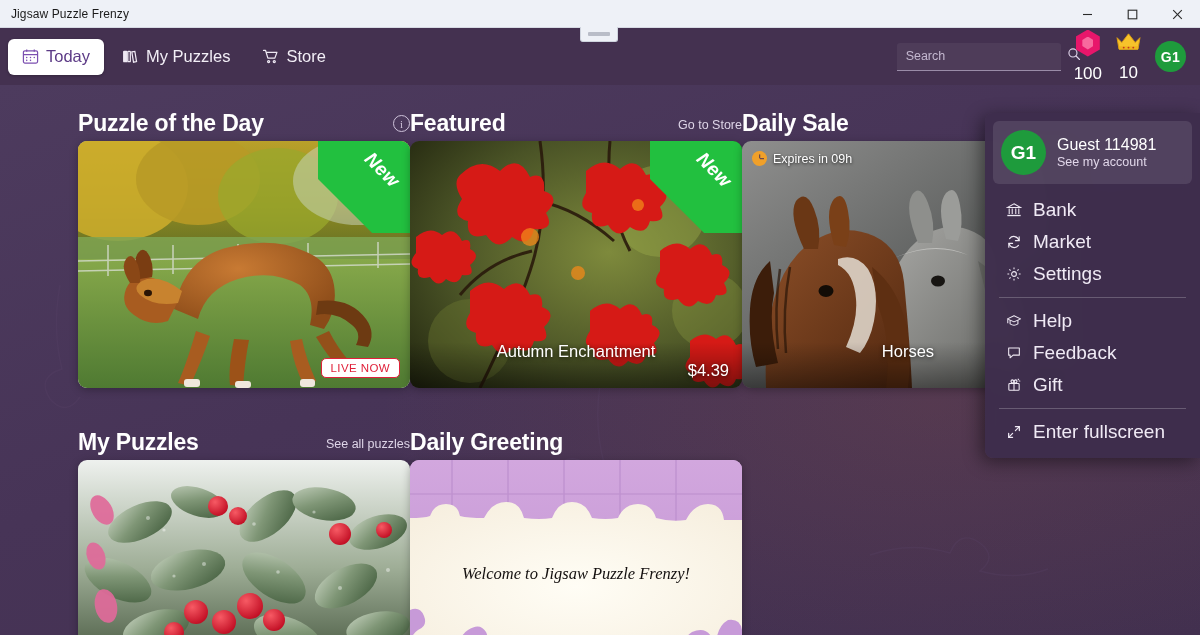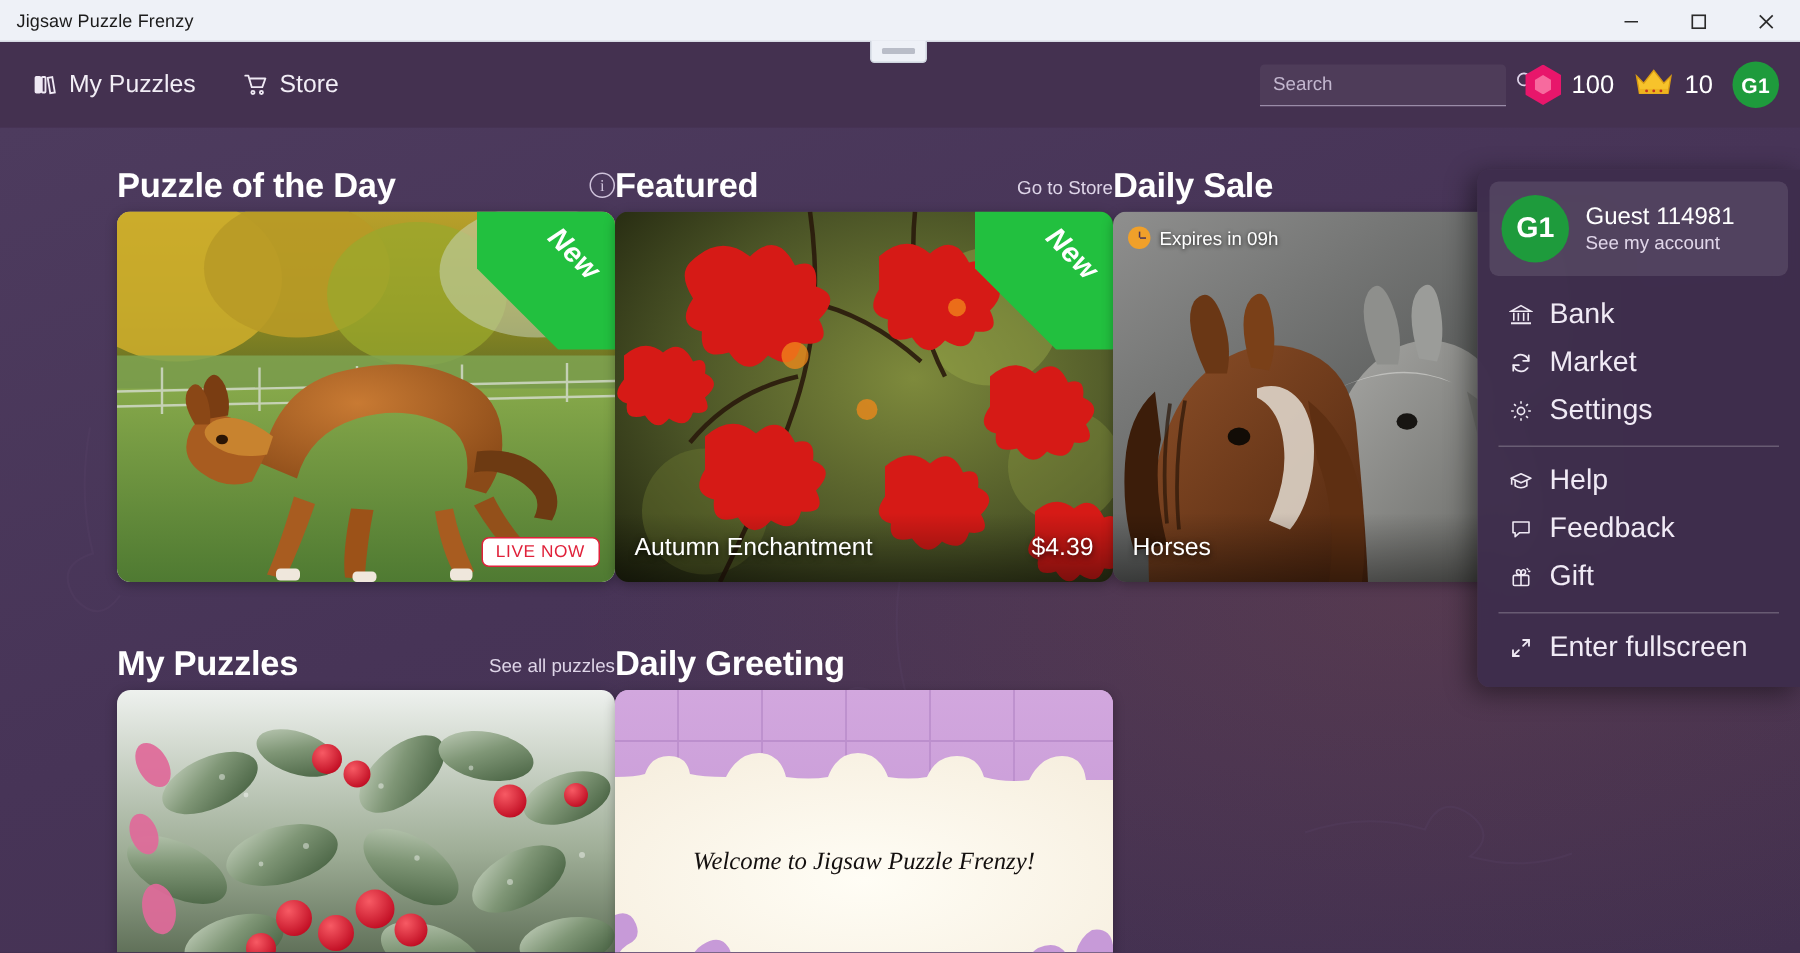--- a/index.html
+++ b/index.html
@@ -119,20 +119,21 @@
     color: #7dd3fc;
     font-size: 12.5px;
     font-family: "Liberation Sans", sans-serif;
   }
   .search-box input::placeholder { color: #c3b7cf; }
 
   .currency {
     display: flex; align-items: center; gap: 7px;
     color: #ffffff;
     font-size: 17px;
+    flex-direction: column;
   }
   .gem {
     width: 24px; height: 27px;
     background: #e8166b;
     clip-path: polygon(50% 0%, 100% 26%, 100% 74%, 50% 100%, 0% 74%, 0% 26%);
     display: flex; align-items: center; justify-content: center;
   }
   .gem::after {
     content: "";
     width: 11px; height: 13px;
@@ -259,20 +260,21 @@
   .card-caption {
     position: absolute;
     left: 0; right: 0; bottom: 0;
     height: 46px;
     display: flex; align-items: center;
     padding: 0 13px;
     color: #fff;
     font-size: 16.5px;
     text-shadow: 0 1px 4px rgba(0,0,0,.75);
     background: linear-gradient(to top, rgba(0,0,0,.42), rgba(0,0,0,0));
+    flex-direction: column;
   }
   .card-caption .price { margin-left: auto; font-size: 16.5px; }
 
   .expires {
     position: absolute;
     left: 10px; top: 10px;
     display: flex; align-items: center; gap: 6px;
     color: #fff;
     font-size: 12.5px;
     text-shadow: 0 1px 3px rgba(0,0,0,.8);
@@ -381,20 +383,36 @@
     </div>
   </div>
 
   <div class="drag-tab">
       <i></i>
     </div>
 
   <div class="navbar">
     <div class="nav-left">
 
+      <div class="nav-item active">
+        <span class="nico">
+          <svg width="17" height="17" viewBox="0 0 18 18" fill="none" stroke-width="1.3">
+            <rect x="1.5" y="3" width="15" height="13" rx="1.6"></rect>
+            <line x1="1.5" y1="7" x2="16.5" y2="7"></line>
+            <line x1="5" y1="1.5" x2="5" y2="4"></line>
+              <line x1="13" y1="1.5" x2="13" y2="4"></line>
+            <line x1="5" y1="10" x2="5" y2="10.1" stroke-linecap="round" stroke-width="1.6"></line>
+            <line x1="9" y1="10" x2="9" y2="10.1" stroke-linecap="round" stroke-width="1.6"></line>
+            <line x1="13" y1="10" x2="13" y2="10.1" stroke-linecap="round" stroke-width="1.6"></line>
+            <line x1="5" y1="13" x2="5" y2="13.1" stroke-linecap="round" stroke-width="1.6"></line>
+            <line x1="9" y1="13" x2="9" y2="13.1" stroke-linecap="round" stroke-width="1.6"></line>
+          </svg>
+        </span>
+        <span>Today</span>
+      </div>
 
       <div class="nav-item">
         <span class="nico">
           <svg width="17" height="17" viewBox="0 0 18 18" fill="none" stroke-width="1.3">
             <rect x="1.8" y="3.5" width="3.4" height="11" rx=".6" fill="#efe9f4"></rect>
             <rect x="6.2" y="3.5" width="2.6" height="11" rx=".6"></rect>
             <path d="M10.4 4.2 L13.6 3.6 L15.4 14.4 L12.2 15 Z"></path>
           </svg>
         </span>
         <span>My Puzzles</span>

